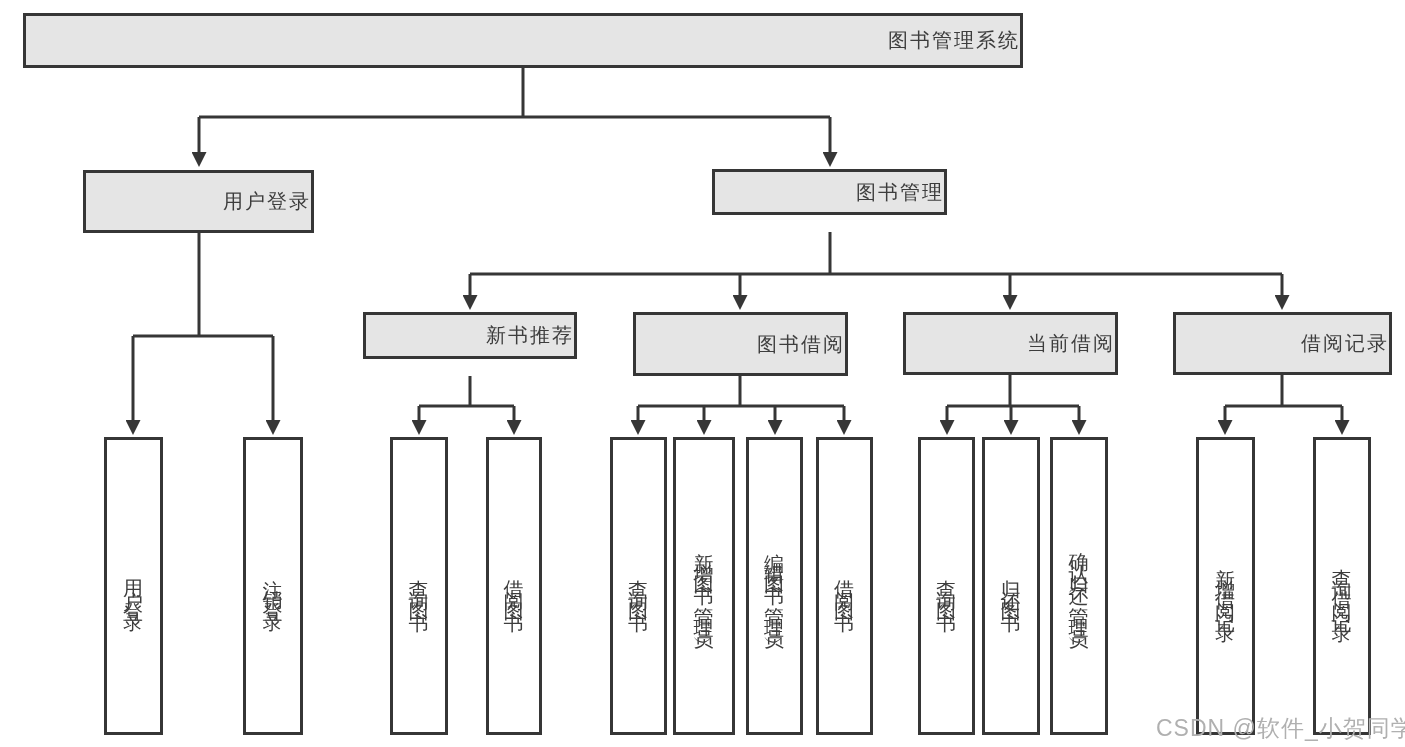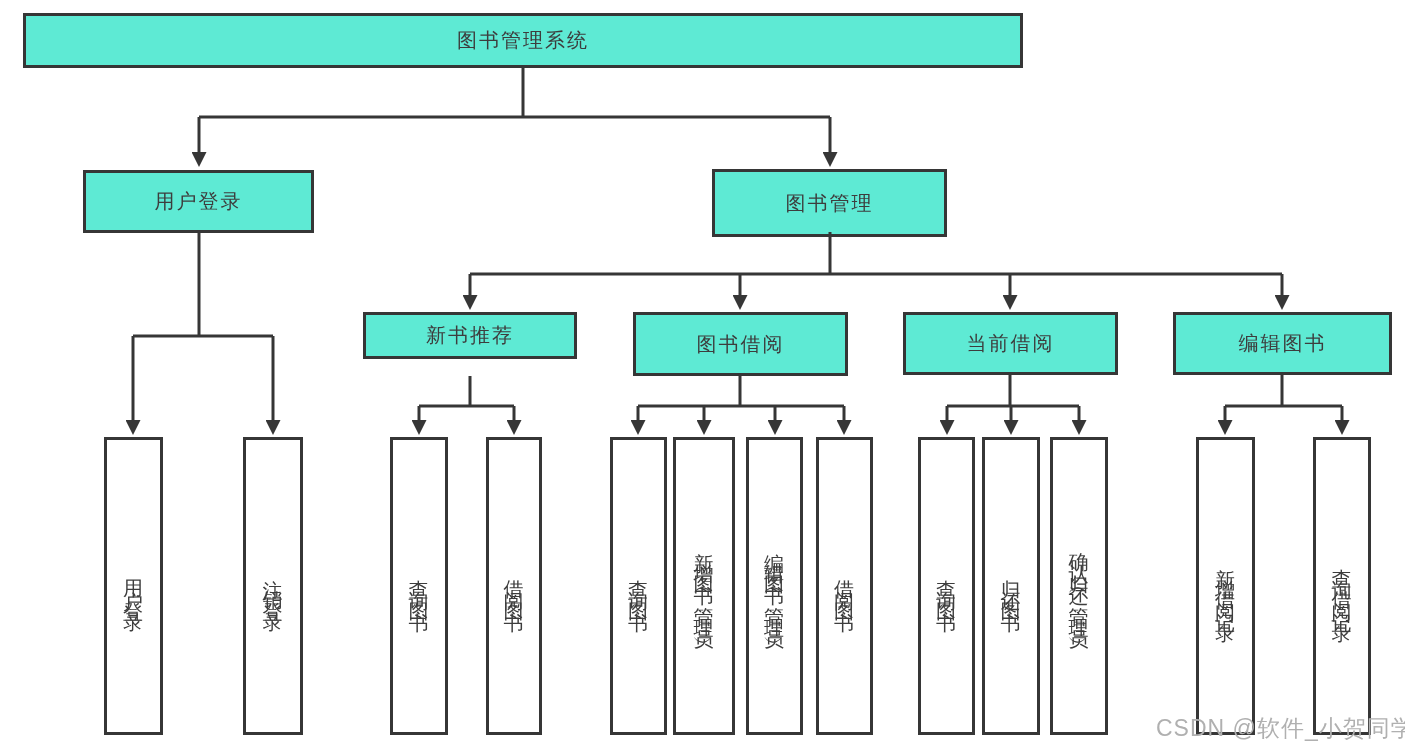--- a/index.html
+++ b/index.html
@@ -14,24 +14,24 @@
     position:relative;
     width:1405px;height:747px;
     background:var(--background);
     overflow:hidden;
   }
   .connectors{
     position:absolute;left:0;top:0;z-index:2;pointer-events:none;
   }
   .hbox{
     position:absolute;z-index:1;
-    background:#5eead4;
+    background:#e5e5e5;
     border:3px solid var(--line);
     box-sizing:border-box;
-    display:flex;align-items:center;justify-content:center;
+    display:flex;align-items:center;justify-content:flex-end;
     font-size:20px;letter-spacing:2px;color:var(--text);
     white-space:nowrap;
   }
   .vbox{
     position:absolute;z-index:1;
     top:437px;height:298px;
     background:#fff;
     border:3px solid var(--line);
     box-sizing:border-box;
     display:flex;align-items:center;justify-content:center;
@@ -93,35 +93,35 @@
     </g>
   </svg>
 
   <div class="hbox" style="left:23px;top:13px;width:1000px;height:55px">
     <span>图书管理系统</span>
   </div>
 
   <div class="hbox" style="left:83px;top:170px;width:231px;height:63px">
     <span>用户登录</span>
   </div>
-  <div class="hbox" style="left:712px;top:169px;width:235px;height:68px">
+  <div class="hbox" style="left:712px;top:169px;width:235px;height:46px">
     <span>图书管理</span>
   </div>
 
   <div class="hbox" style="left:363px;top:312px;width:214px;height:47px">
     <span>新书推荐</span>
   </div>
   <div class="hbox" style="left:903px;top:312px;width:215px;height:63px">
     <span>当前借阅</span>
   </div>
   <div class="hbox" style="left:633px;top:312px;width:215px;height:64px">
     <span>图书借阅</span>
   </div>
   <div class="hbox" style="left:1173px;top:312px;width:219px;height:63px">
-    <span>编辑图书</span>
+    <span>借阅记录</span>
   </div>
 
   <div class="vbox" style="left:104px;width:59px">
     <span class="vtext">用户登录</span>
   </div>
   <div class="vbox" style="left:243px;width:60px">
     <span class="vtext">注销登录</span>
   </div>
 
   <div class="vbox" style="left:390px;width:58px">

